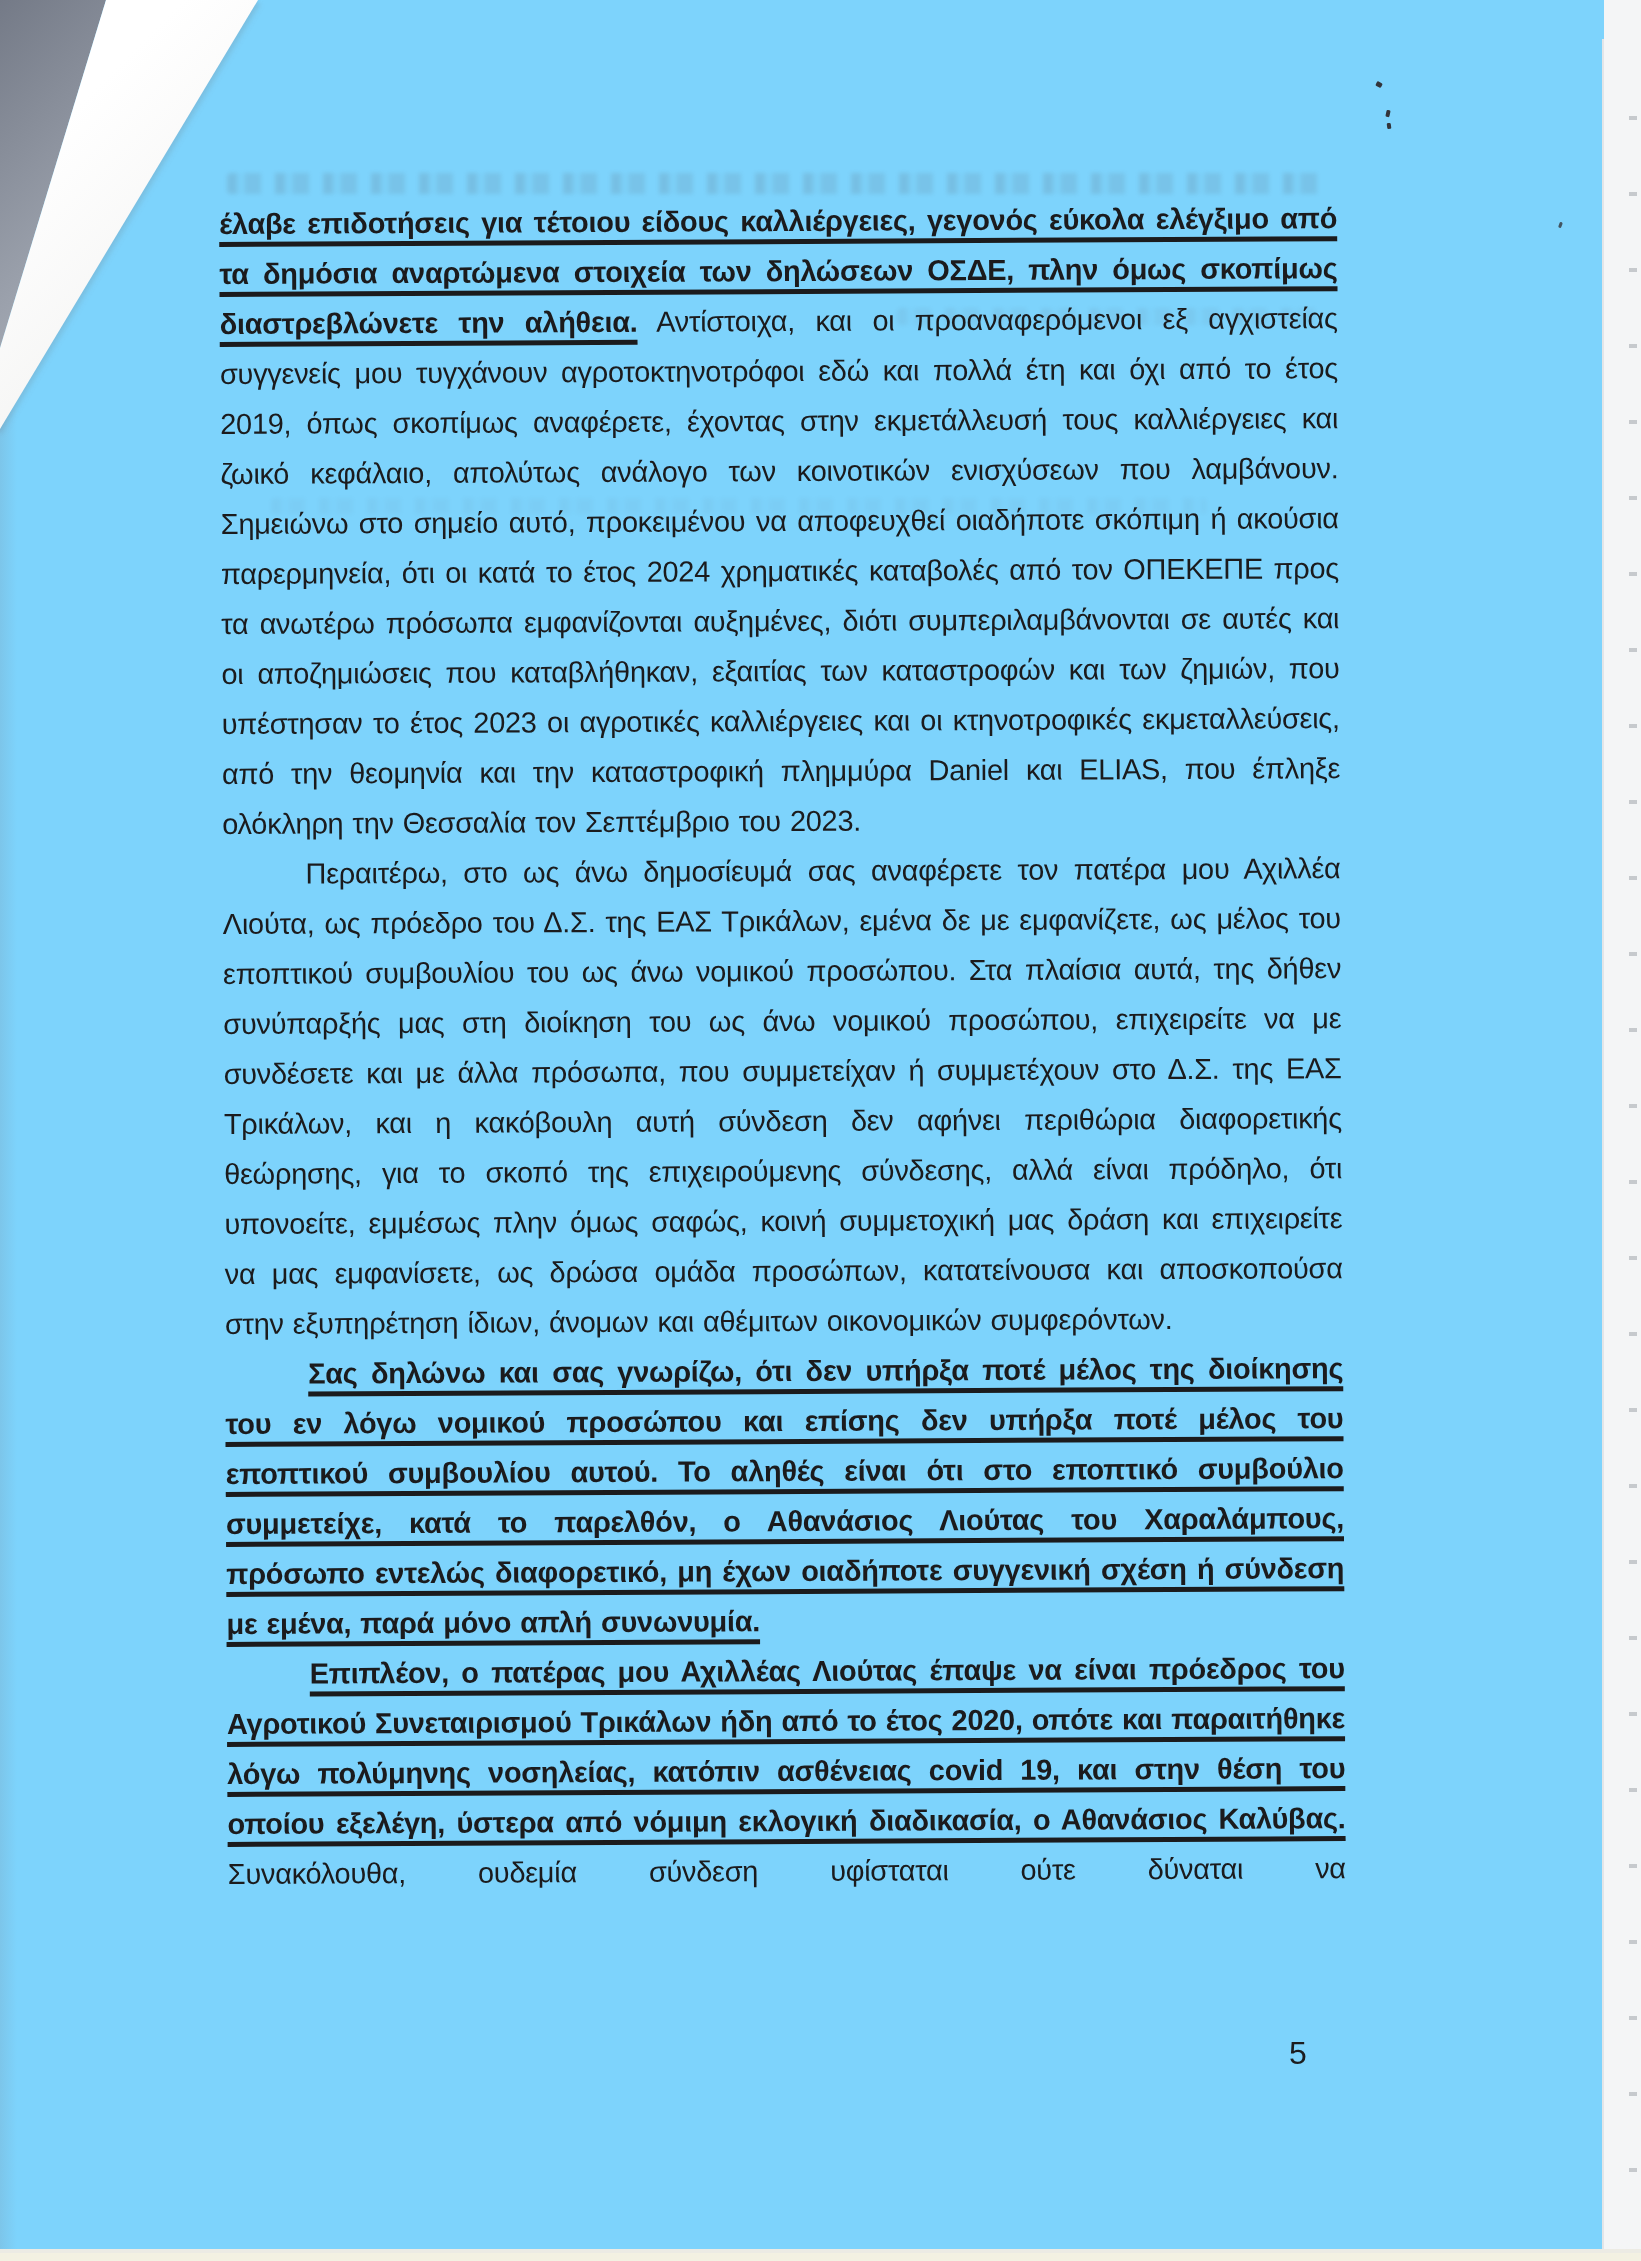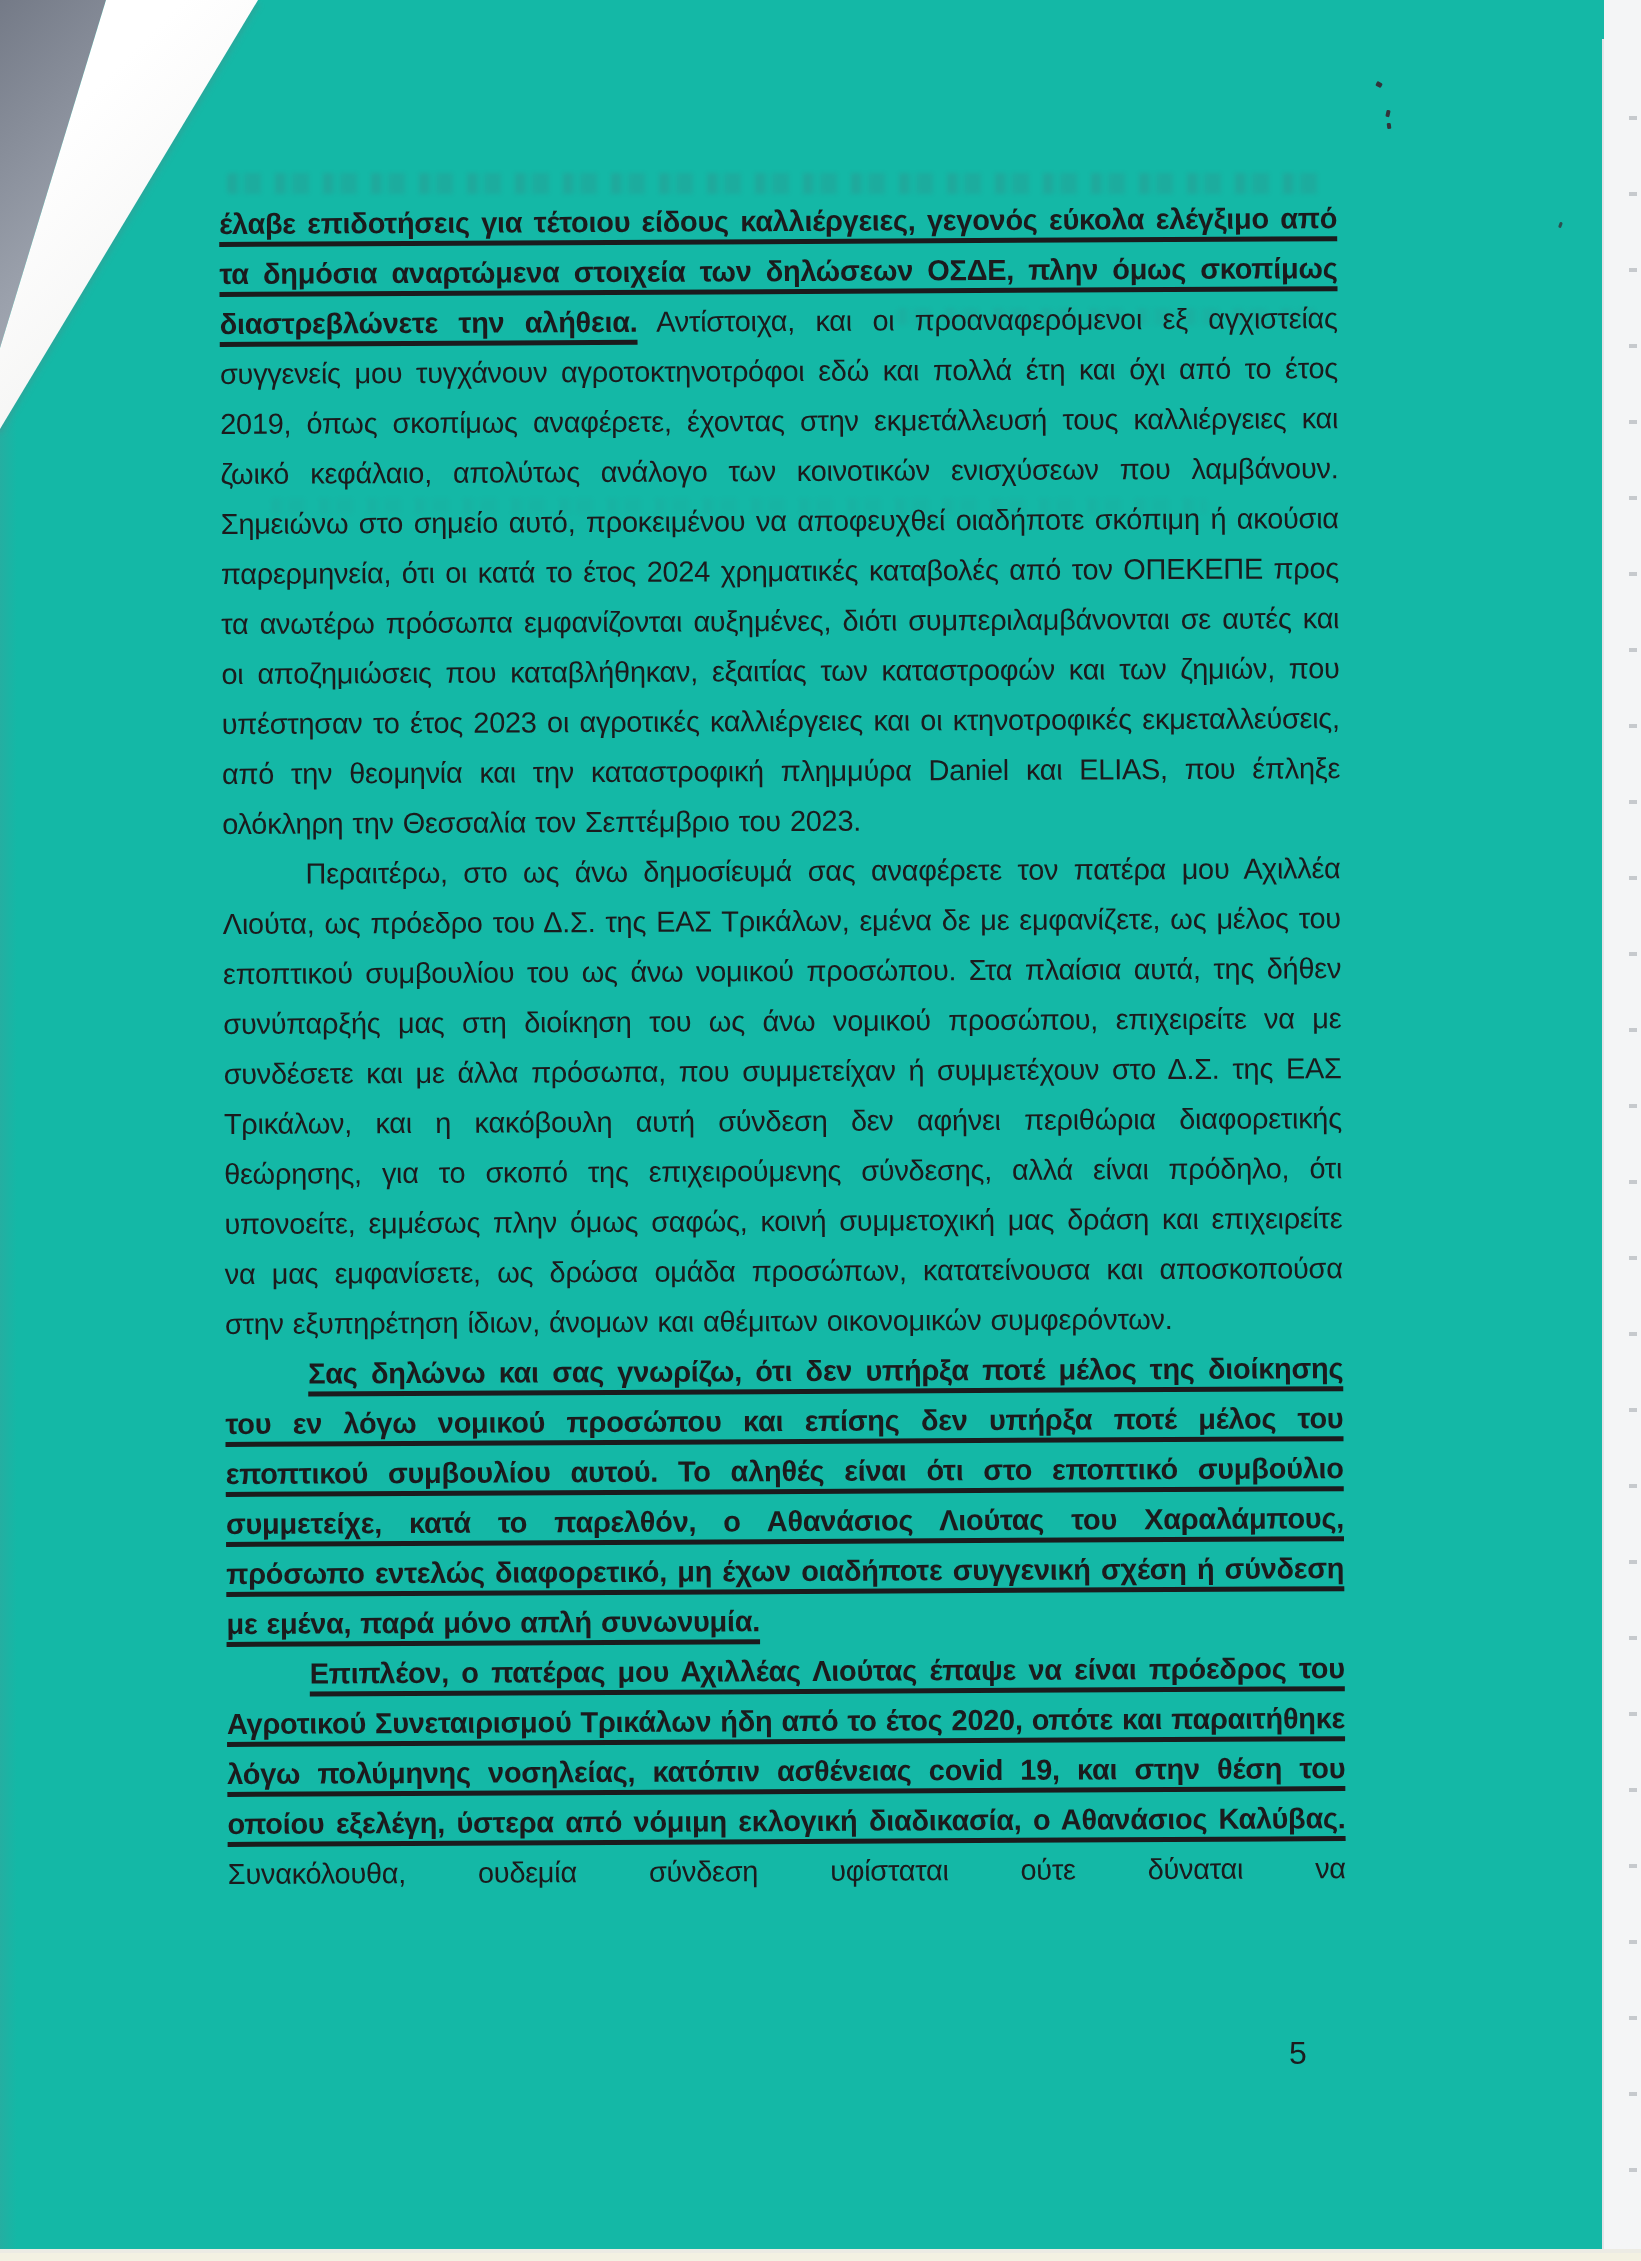--- a/index.html
+++ b/index.html
@@ -3,21 +3,21 @@
 <meta charset="utf-8">
 <style>
   html,body{margin:0;padding:0;}
   body{
     width:1642px;height:2261px;position:relative;overflow:hidden;
     background:#eef0f2;
     font-family:"Liberation Sans","DejaVu Sans",sans-serif;
   }
   .paper{
     position:absolute;inset:0;
-    background:#14b8a6;
+    background:#7dd3fc;
   }
   
   .left-edge-shade{
     position:absolute;left:0;top:0;bottom:0;width:17px;
     background:linear-gradient(90deg,rgba(120,126,138,.16),rgba(120,126,138,0));
   }
   
   .corner-scanner-bg{
     position:absolute;left:0;top:0;width:277px;height:458px;
     clip-path:polygon(0 0,106px 0,0 348px);

